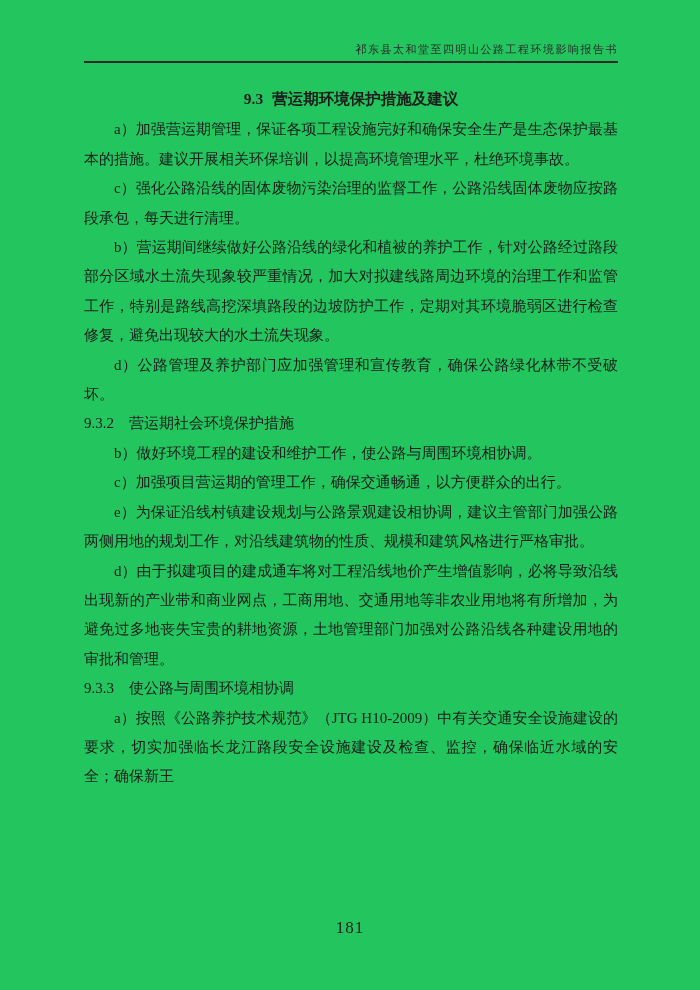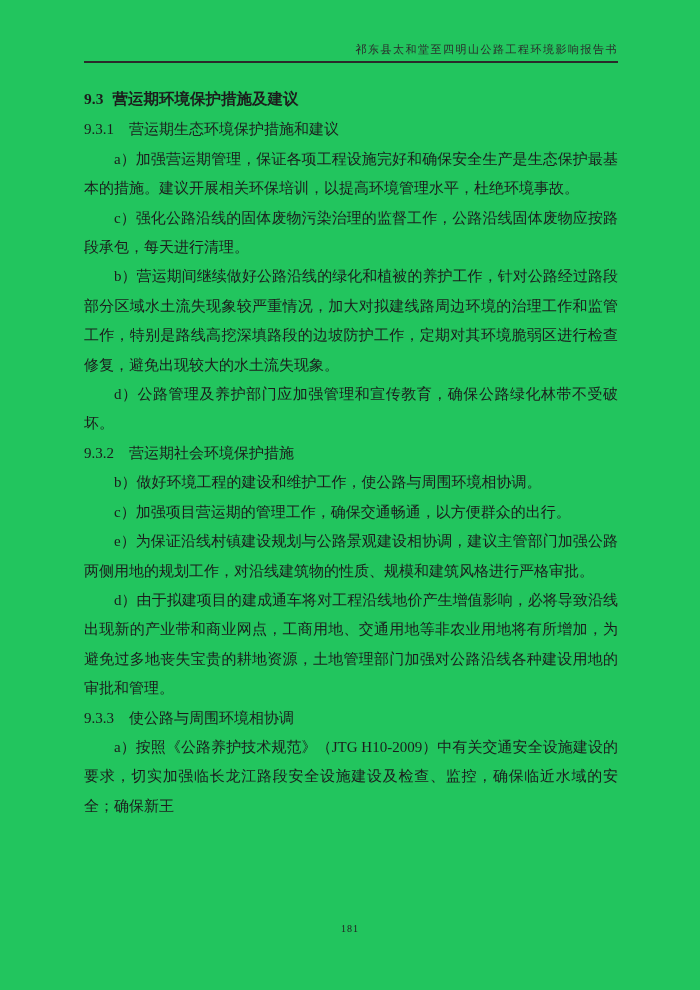--- a/index.html
+++ b/index.html
@@ -34,57 +34,56 @@
   .content {
     margin: 21px 82px 0 84px;
     font-size: 15px;
     line-height: 29.4px;
     text-align: justify;
   }
   .block { margin: 0; }
   .block-h1 {
     font-weight: bold;
     font-size: 15.5px;
-    text-align: left;
+    text-align: center;
     margin: 1px 0 2px 0;
   }
   .block-h2 {
     font-size: 15px;
     text-align: left;
   }
   .block-h1 .num { margin-right: 9px; }
   .block-h2 .num { margin-right: 15px; }
   .block-p {
     text-indent: 2em;
   }
   .footer {
     position: absolute;
     left: 0;
     top: 918px;
     width: 100%;
     text-align: center;
   }
   .page-number {
-    font-size: 10px;
+    font-size: 17px;
     letter-spacing: 1px;
     color: #222222;
   }
 </style>
 </head>
 <body>
 
 <div class="page">
   <div class="header">
     <div class="header-title">祁东县太和堂至四明山公路工程环境影响报告书</div>
     <div class="header-rule"></div>
   </div>
 
   <div class="content" id="content">
       <div class="block block-h1"><span class="num">9.3</span><span>营运期环境保护措施及建议</span></div>
-      <div class="block block-h2"><span class="num">9.3.1</span><span>营运期生态环境保护措施和建议</span></div>
       <div class="block block-p">a）加强营运期管理，保证各项工程设施完好和确保安全生产是生态保护最基本的措施。建议开展相关环保培训，以提高环境管理水平，杜绝环境事故。</div>
       <div class="block block-p">c）强化公路沿线的固体废物污染治理的监督工作，公路沿线固体废物应按路段承包，每天进行清理。</div>
       <div class="block block-p">b）营运期间继续做好公路沿线的绿化和植被的养护工作，针对公路经过路段部分区域水土流失现象较严重情况，加大对拟建线路周边环境的治理工作和监管工作，特别是路线高挖深填路段的边坡防护工作，定期对其环境脆弱区进行检查修复，避免出现较大的水土流失现象。</div>
       <div class="block block-p">d）公路管理及养护部门应加强管理和宣传教育，确保公路绿化林带不受破坏。</div>
       <div class="block block-h2"><span class="num">9.3.2</span><span>营运期社会环境保护措施</span></div>
       <div class="block block-p">b）做好环境工程的建设和维护工作，使公路与周围环境相协调。</div>
       <div class="block block-p">c）加强项目营运期的管理工作，确保交通畅通，以方便群众的出行。</div>
       <div class="block block-p">e）为保证沿线村镇建设规划与公路景观建设相协调，建议主管部门加强公路两侧用地的规划工作，对沿线建筑物的性质、规模和建筑风格进行严格审批。</div>
       <div class="block block-p">d）由于拟建项目的建成通车将对工程沿线地价产生增值影响，必将导致沿线出现新的产业带和商业网点，工商用地、交通用地等非农业用地将有所增加，为避免过多地丧失宝贵的耕地资源，土地管理部门加强对公路沿线各种建设用地的审批和管理。</div>
       <div class="block block-h2"><span class="num">9.3.3</span><span>使公路与周围环境相协调</span></div>

